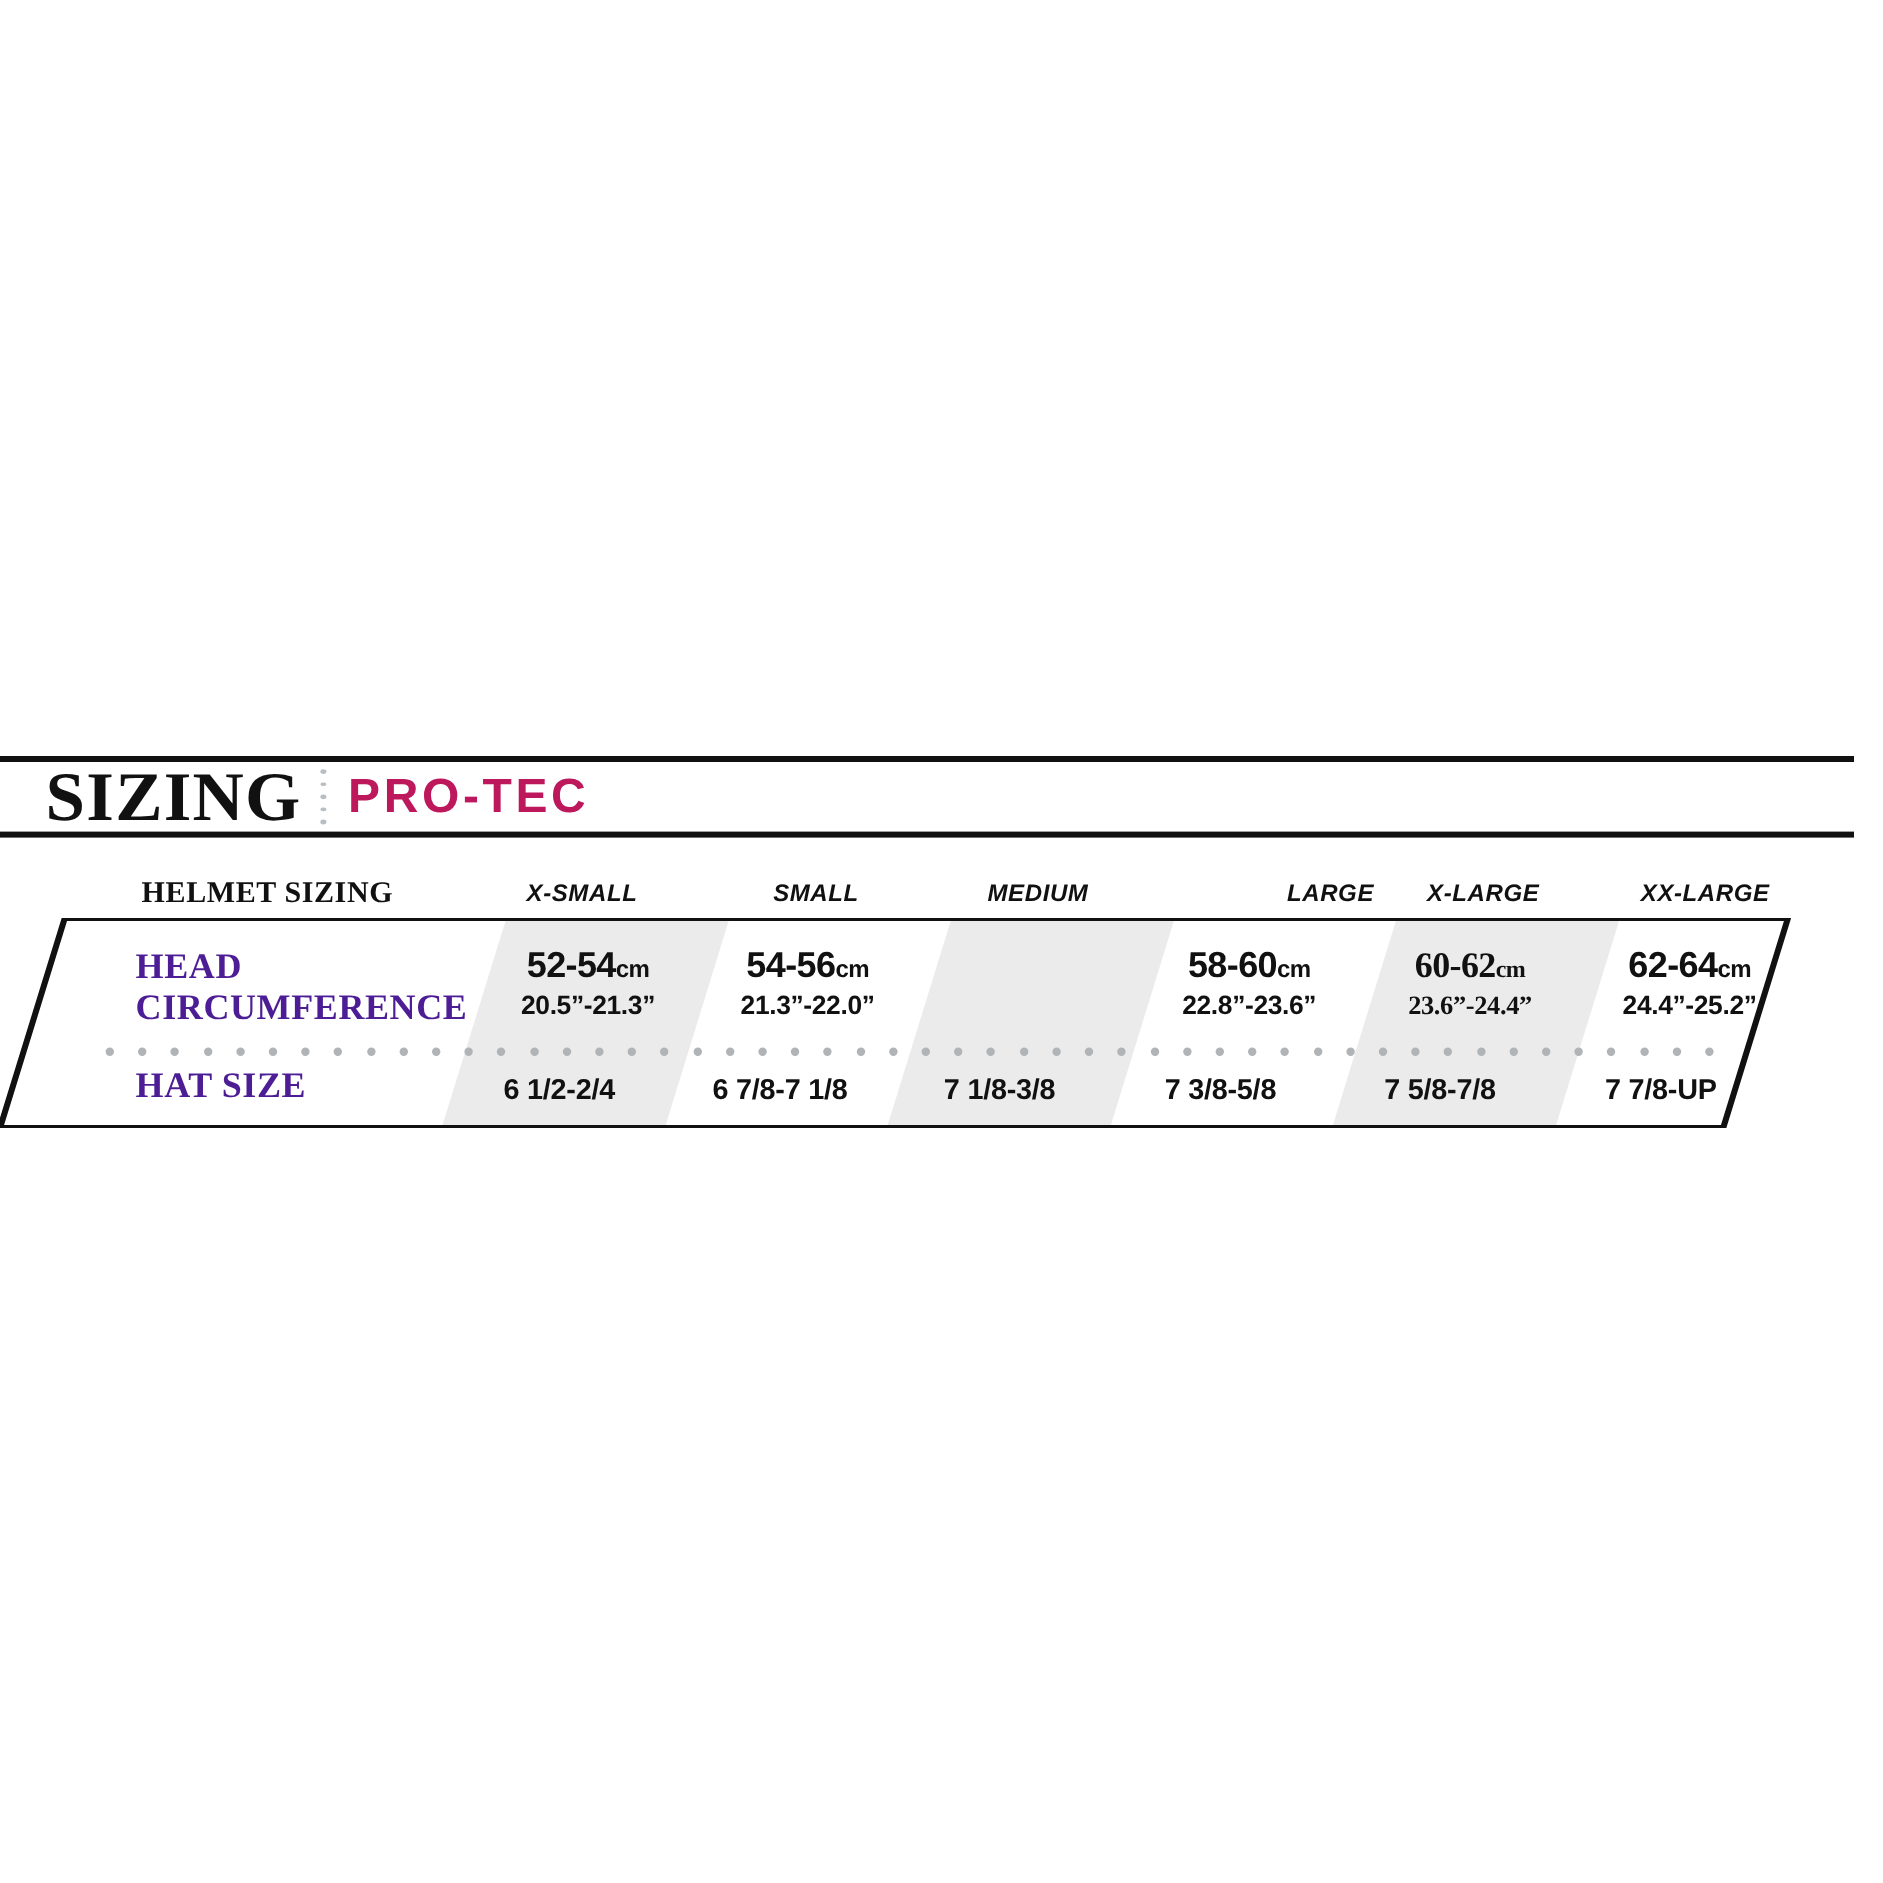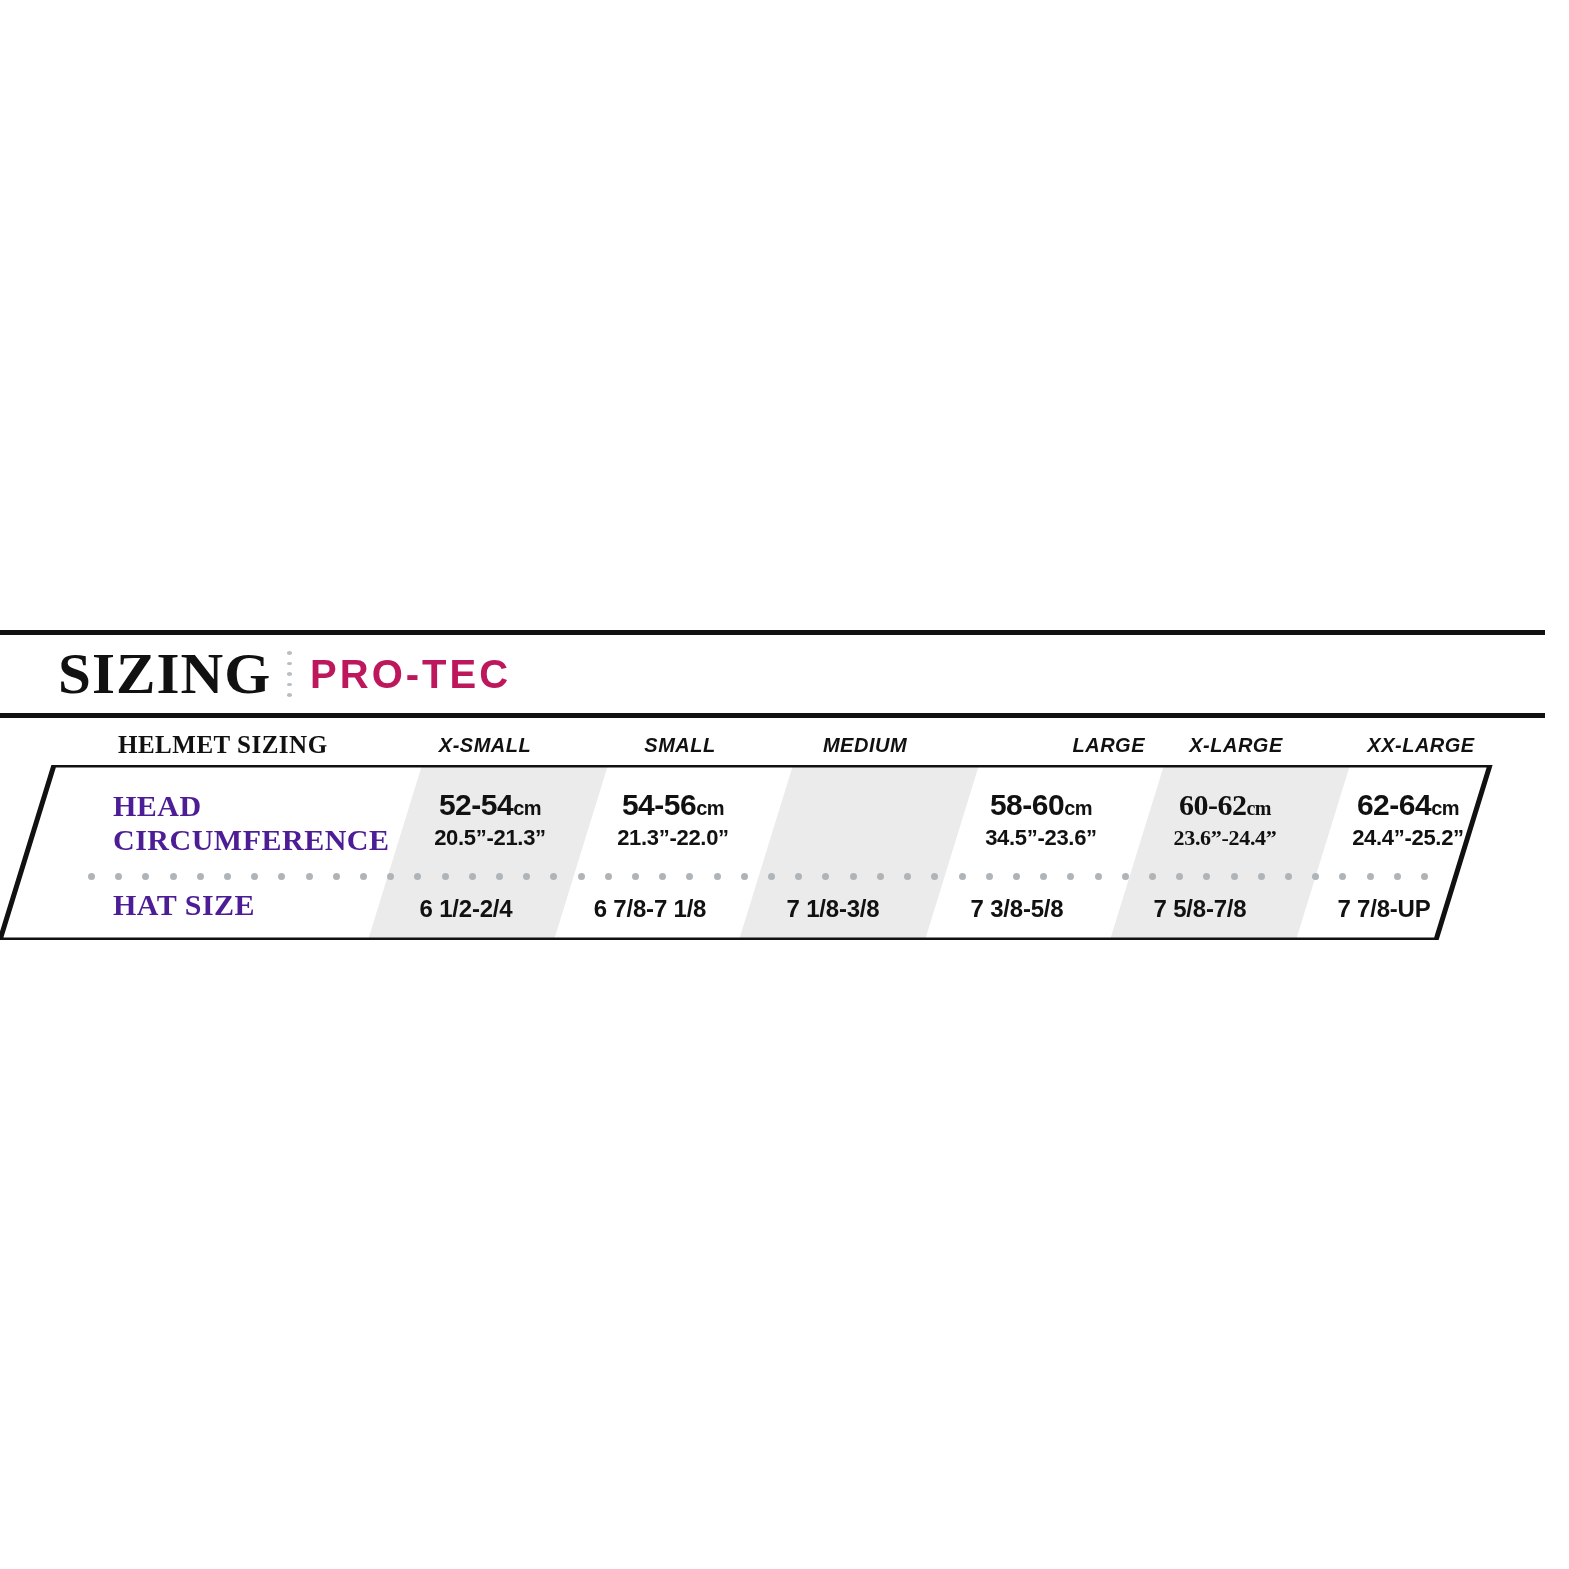--- a/index.html
+++ b/index.html
@@ -22,27 +22,26 @@
     width: 1569px;
     height: 1569px;
   }
 
   
   .header-band {
     position: absolute;
     left: 0;
     top: 630px;
     width: 1545px;
-    height: 88px;
+    height: 68px;
     border-top: 5px solid #111111;
     border-bottom: 5px solid #111111;
     box-sizing: border-box;
     display: flex;
     align-items: center;
-    padding-left: 20px;
   }
   .sizing-word {
     margin-left: 38px;
     font-family: "Liberation Serif", serif;
     font-weight: bold;
     font-size: 58px;
     letter-spacing: 1px;
     color: #111111;
     line-height: 1;
     transform: scaleX(1.02);
@@ -306,21 +305,21 @@
       <div class="cell" style="left:390px; top:24px;">
         <span class="cm"><span>52-54</span><span class="unit">cm</span></span>
         <span class="inch">20.5”-21.3”</span>
       </div>
       <div class="cell" style="left:573px; top:24px;">
         <span class="cm"><span>54-56</span><span class="unit">cm</span></span>
         <span class="inch">21.3”-22.0”</span>
       </div>
       <div class="cell" style="left:941px; top:24px;">
         <span class="cm"><span>58-60</span><span class="unit">cm</span></span>
-        <span class="inch">34.5”-23.6”</span>
+        <span class="inch">22.8”-23.6”</span>
       </div>
       <div class="cell" style="left:1125px; top:24px;font-family:Liberation Serif, serif;">
         <span class="cm"><span>60-62</span><span class="unit">cm</span></span>
         <span class="inch">23.6”-24.4”</span>
       </div>
       <div class="cell" style="left:1308px; top:24px;">
         <span class="cm"><span>62-64</span><span class="unit">cm</span></span>
         <span class="inch">24.4”-25.2”</span>
       </div>
 

